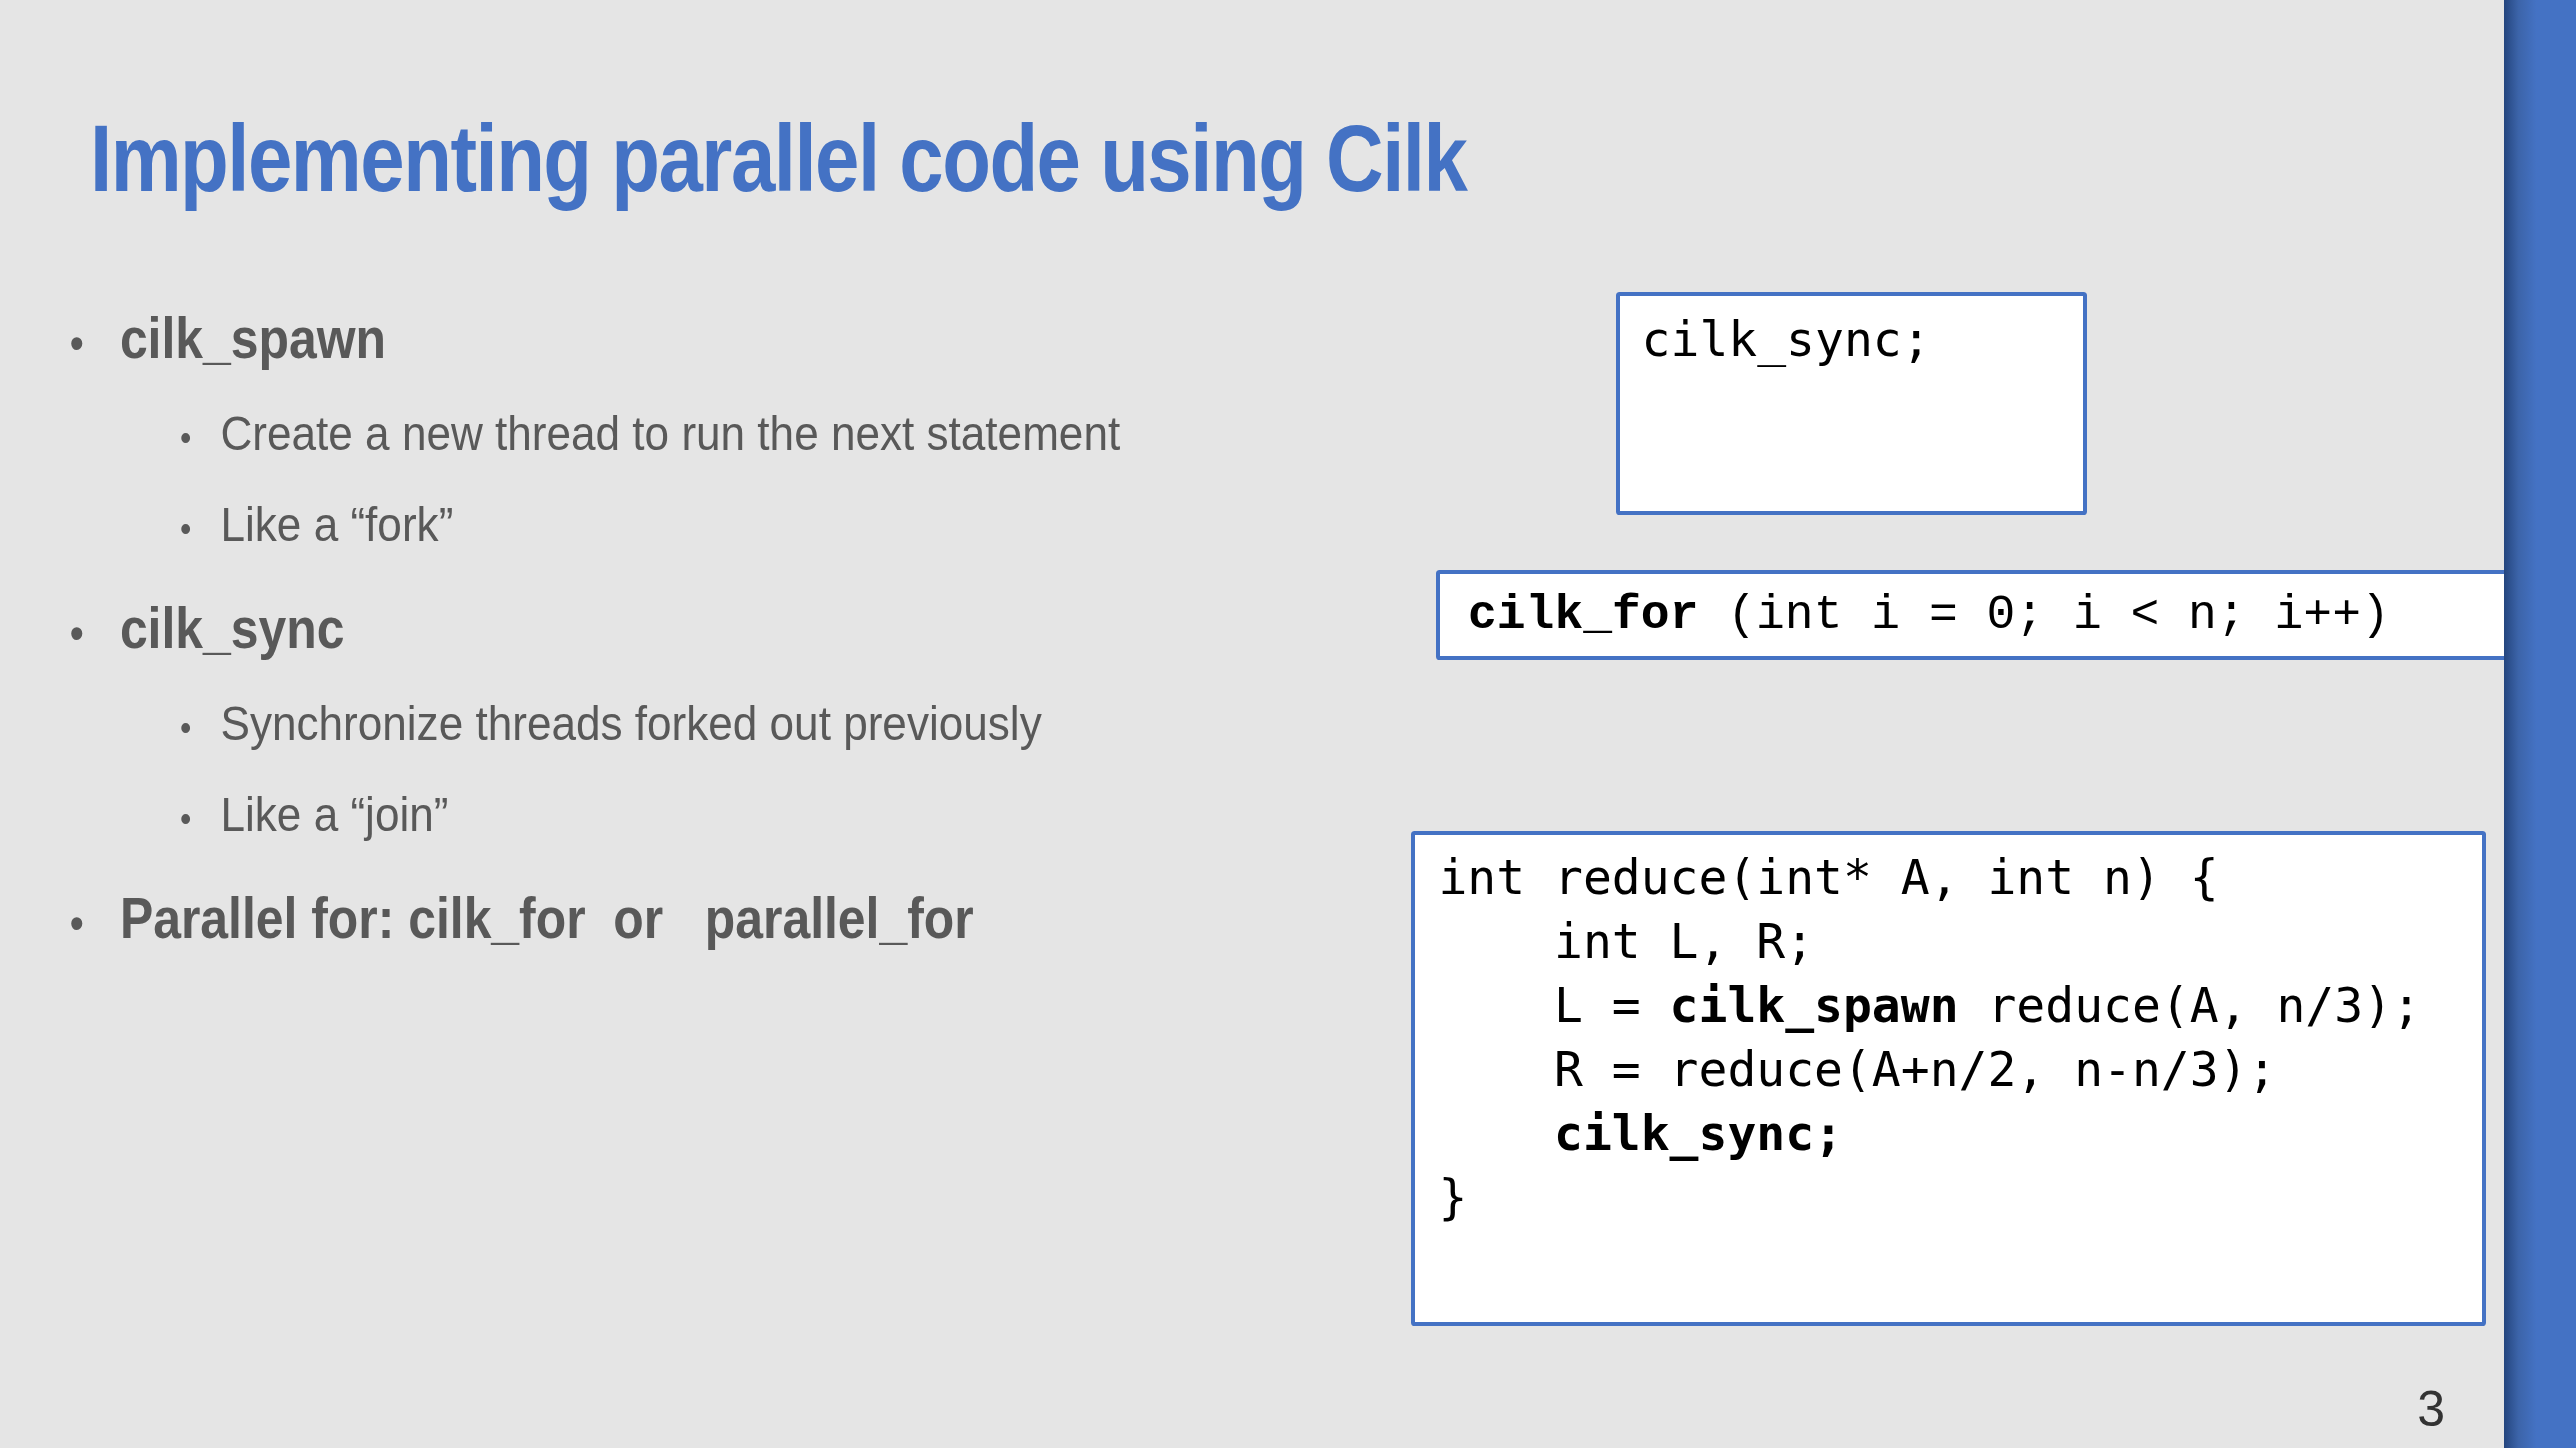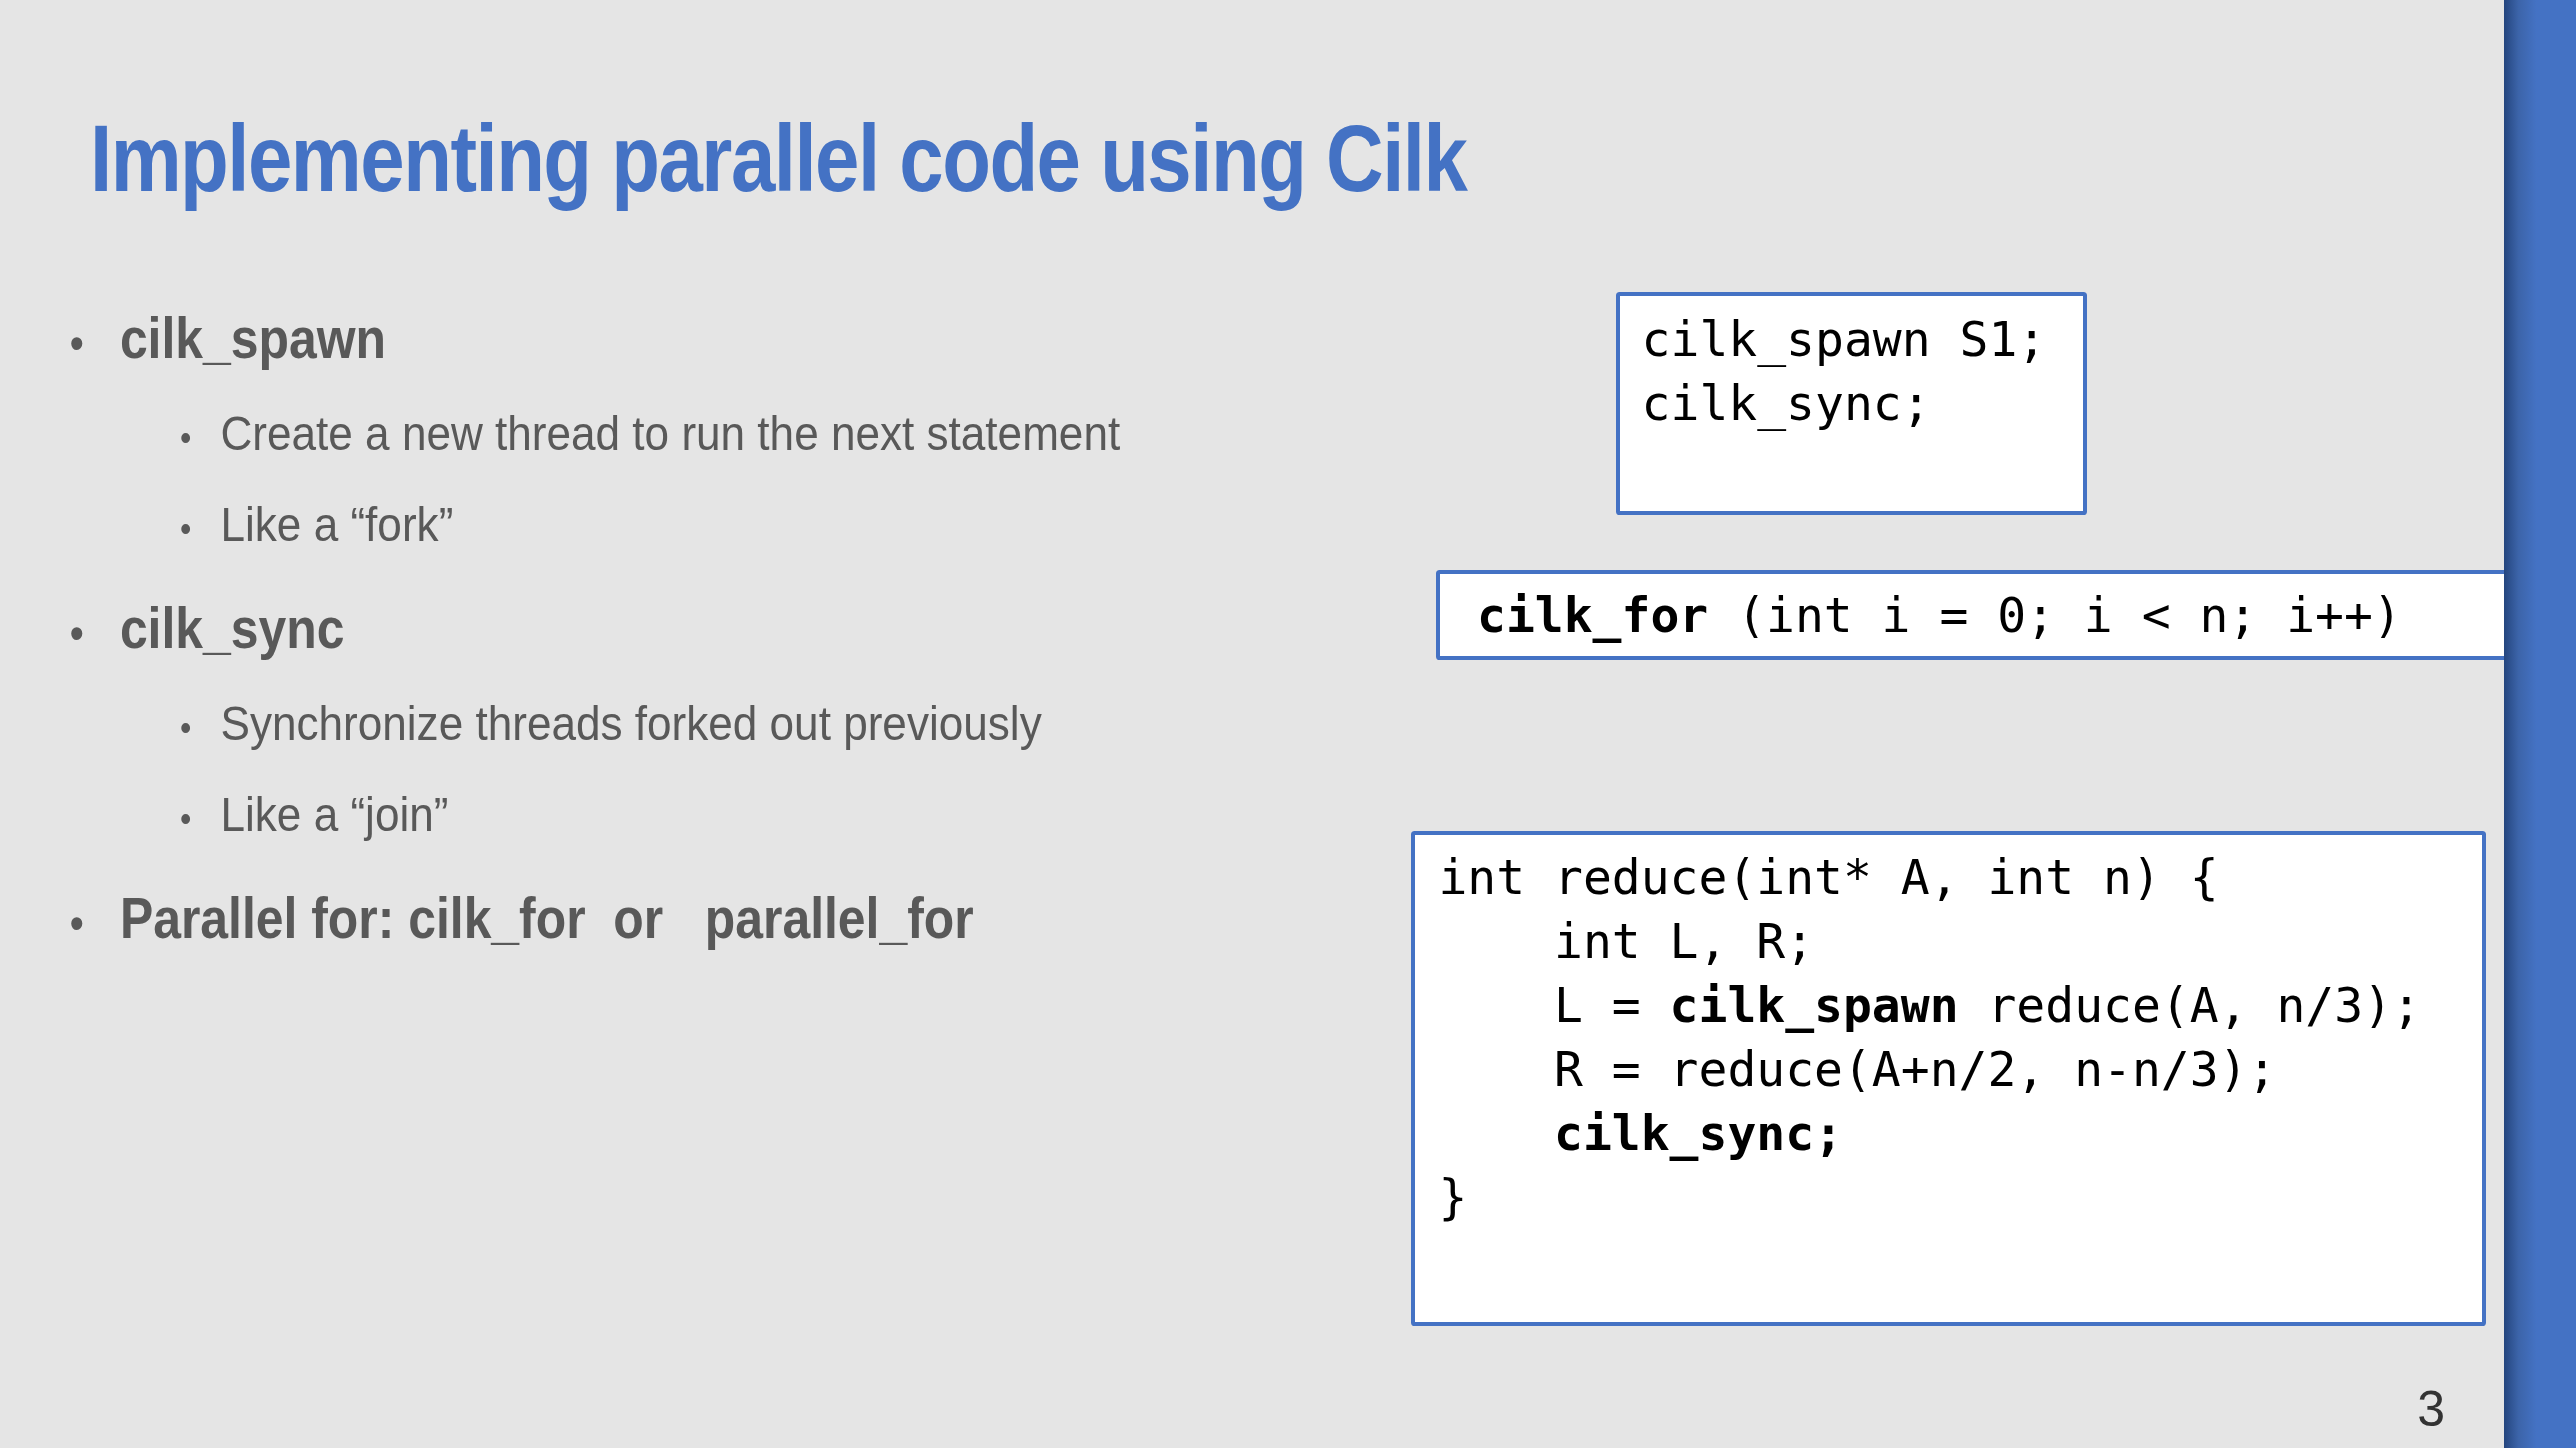--- a/index.html
+++ b/index.html
@@ -108,21 +108,22 @@
     height: 223px;
     padding: 10.8px 21.6px;
   }
   .box-for {
     left: 1436px;
     top: 570px;
     width: 1109px;
     height: 90px;
     display: flex;
     align-items: center;
-    padding: 0 37px;
+    padding: 0 28px;
+    font-family: Liberation Mono, monospace;
   }
   .box-reduce {
     left: 1411px;
     top: 831px;
     width: 1075px;
     height: 495px;
     padding: 10px 23.4px;
   }
 
   
@@ -147,21 +148,20 @@
       <div class="bullet l1"><span class="dot">•</span><span class="txt">cilk_spawn</span></div>
       <div class="bullet l2"><span class="dot">•</span><span class="txt">Create a new thread to run the next statement</span></div>
       <div class="bullet l2"><span class="dot">•</span><span class="txt">Like a “fork”</span></div>
       <div class="bullet l1"><span class="dot">•</span><span class="txt">cilk_sync</span></div>
       <div class="bullet l2"><span class="dot">•</span><span class="txt">Synchronize threads forked out previously</span></div>
       <div class="bullet l2"><span class="dot">•</span><span class="txt">Like a “join”</span></div>
       <div class="bullet l1"><span class="dot">•</span><span class="txt">Parallel for: cilk_for  or   parallel_for</span></div>
     </div>
 
   <div class="code-box box-spawn" id="box-spawn">
-      <div class="code-line"><span>cilk_spawn S1;</span></div>
       <div class="code-line"><span>cilk_sync;</span></div>
     </div>
 
   <div class="code-box box-for" id="box-for">
       <div class="code-line"><span class="kw">cilk_for</span><span> (int i = 0; i &lt; n; i++)</span></div>
     </div>
 
   <div class="code-box box-reduce" id="box-reduce">
       <div class="code-line"><span>int reduce(int* A, int n) {</span></div>
       <div class="code-line"><span>    int L, R;</span></div>

